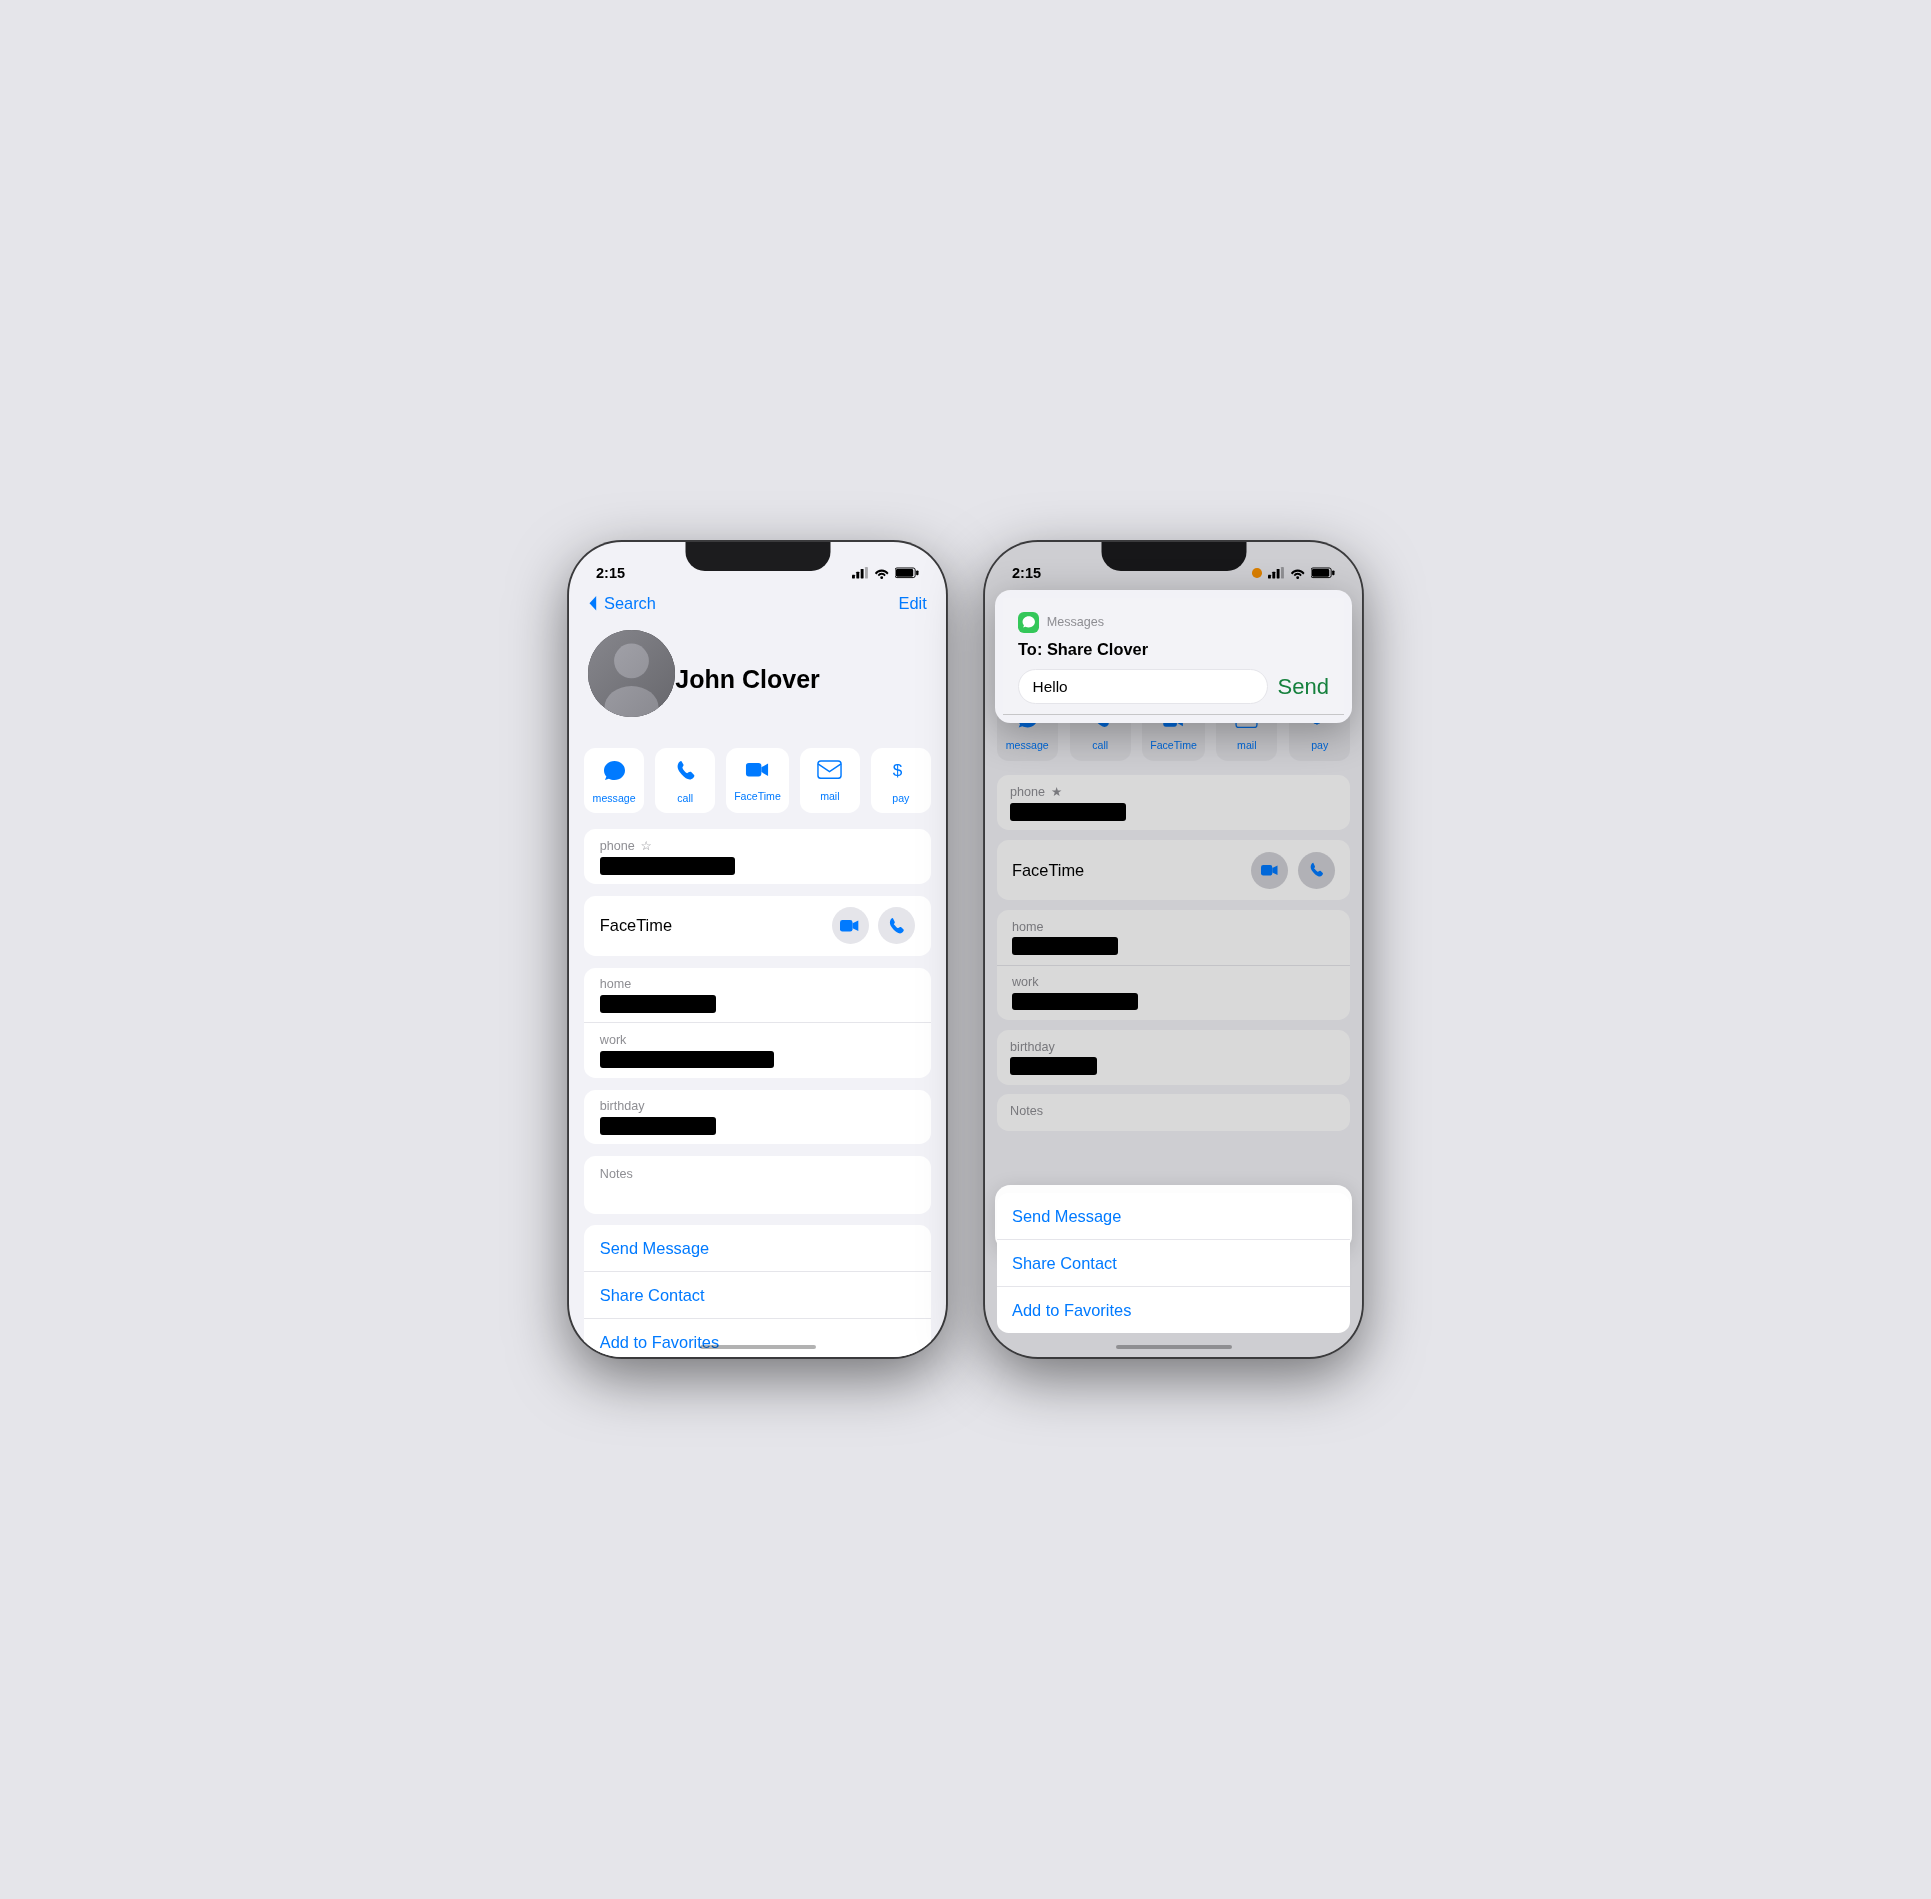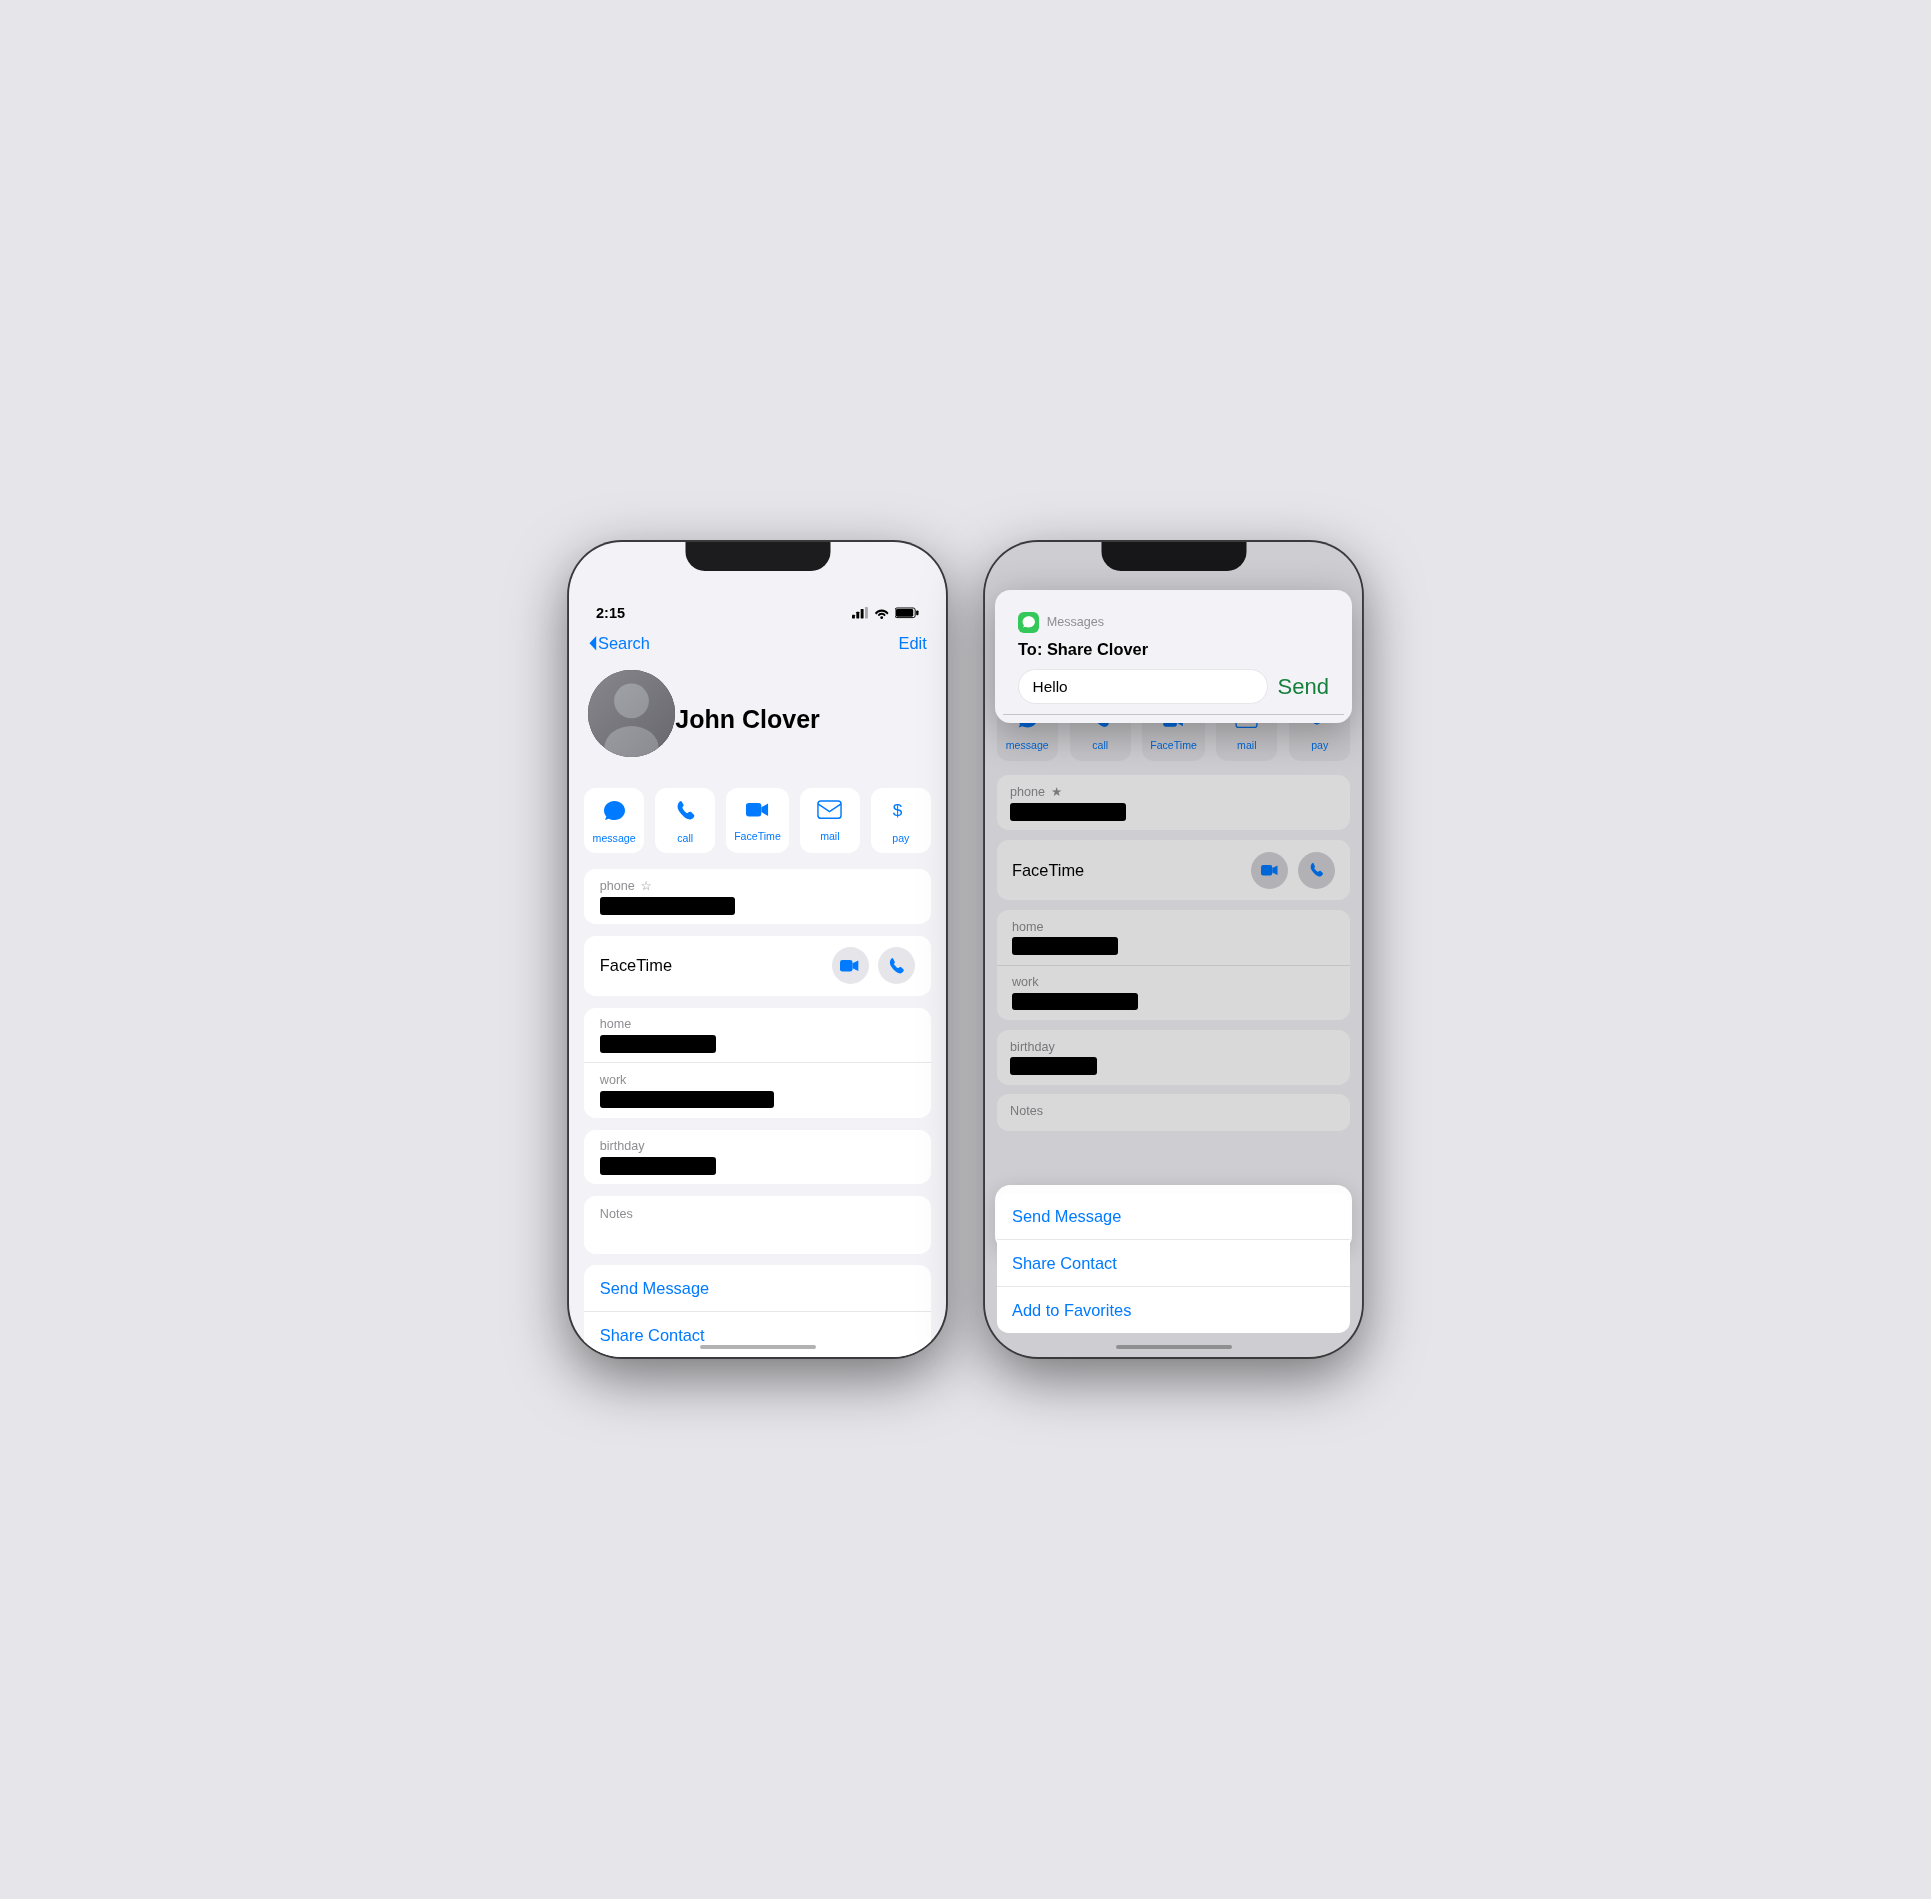--- a/index.html
+++ b/index.html
@@ -52,21 +52,20 @@
 
     
     .status-bar {
       display: flex;
       justify-content: space-between;
       align-items: center;
       padding: 13.5px 27px 0;
       height: 48px;
       position: relative;
       z-index: 50;
-      margin-top: 40px;
     }
     .status-time {
       font-size: 14.5px;
       font-weight: 600;
       color: #000;
     }
     .status-icons {
       display: flex;
       align-items: center;
       gap: 5.8px;
@@ -87,21 +86,21 @@
     
     .nav-bar {
       display: flex;
       align-items: center;
       justify-content: space-between;
       padding: 3.9px 19.3px 7.7px;
     }
     .nav-back {
       display: flex;
       align-items: center;
-      gap: 0;
+      gap: 6px;
       color: #007aff;
       font-size: 16.4px;
       justify-content: center;
     }
     .nav-edit {
       color: #007aff;
       font-size: 16.4px;
     }
 
     

